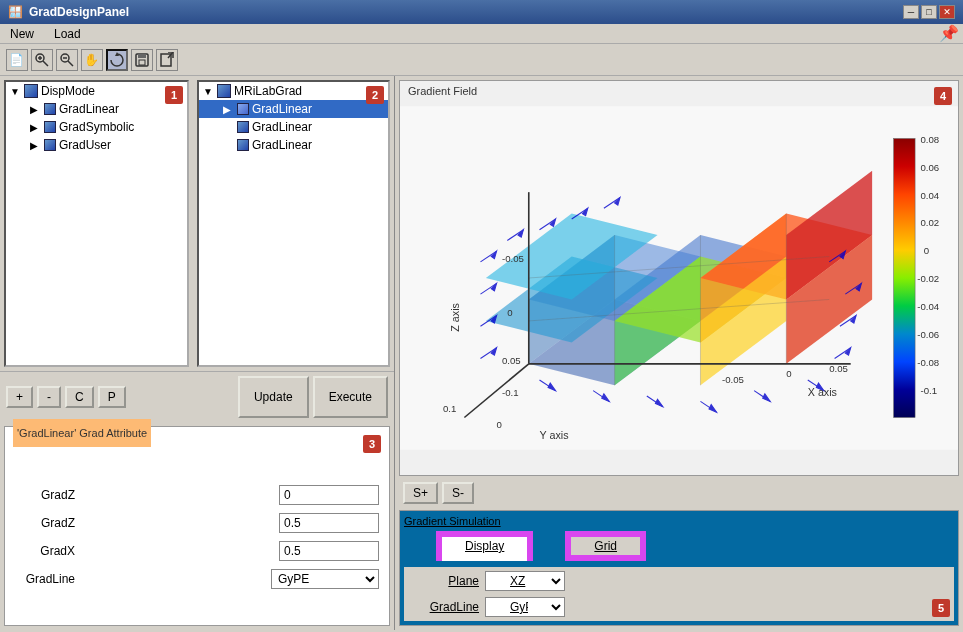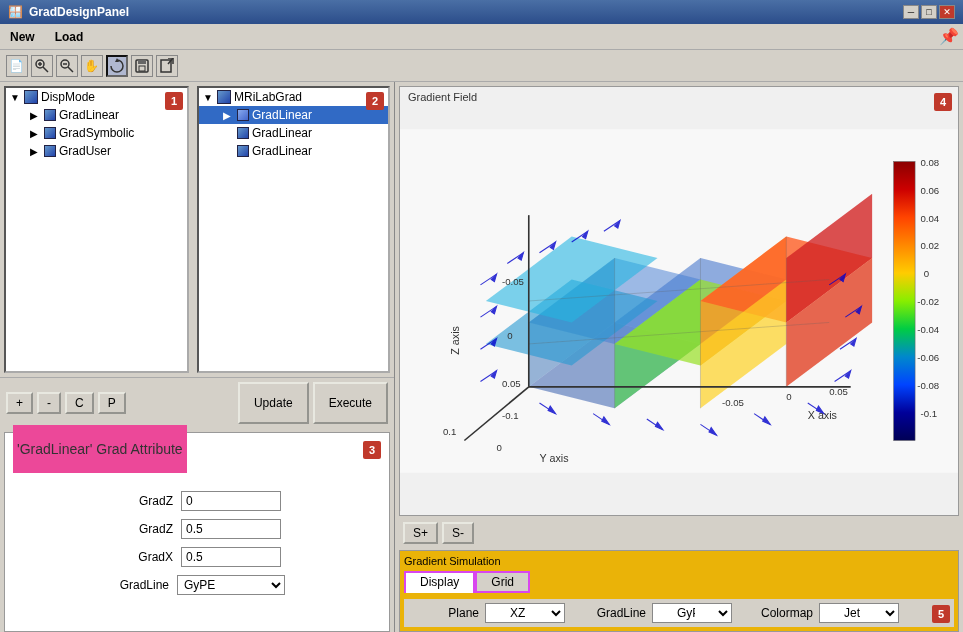--- a/index.html
+++ b/index.html
@@ -26,23 +26,22 @@
       color: #000;
     }
     .title-btn.close { background: #c0392b; color: white; }
 
     .menu-bar {
       background: #d4d0c8;
       border-bottom: 1px solid #aaa;
       padding: 2px 4px;
       display: flex;
       gap: 8px;
-      height: 26px;
+      height: 20px;
       align-items: center;
-      font-weight: bold;
     }
     .menu-item { padding: 2px 6px; cursor: pointer; font-size: 12px; }
 
     .toolbar {
       background: #d4d0c8;
       border-bottom: 1px solid #aaa;
       padding: 3px 6px;
       display: flex;
       gap: 3px;
       height: 32px;
@@ -143,35 +142,35 @@
       border: 1px solid #999;
       margin: 4px;
       background: white;
       height: 200px;
       position: relative;
     }
     .attr-legend {
       position: absolute;
       top: -8px;
       left: 8px;
-      background: #ec4899;
-      padding: 16px 4px;
-      font-size: 14px;
+      background: #fdba74;
+      padding: 8px 4px;
+      font-size: 11px;
       color: #333;
     }
     .attr-content {
       padding: 20px 10px 10px 10px;
       display: flex;
       flex-direction: column;
       gap: 8px;
     }
     .attr-row {
       display: flex;
       align-items: center;
-      justify-content: center;
+      justify-content: space-between;
     }
     .attr-label { font-size: 12px; width: 60px; text-align: right; margin-right: 8px; }
     .attr-input {
       border: 1px solid #888;
       background: white;
       padding: 2px 4px;
       font-size: 12px;
       width: 100px;
       height: 20px;
     }
@@ -242,48 +241,50 @@
       background: #d4d0c8;
       border: 2px outset #e8e8e0;
       padding: 2px 8px;
       cursor: pointer;
       font-size: 12px;
     }
 
     .gradient-sim {
       border: 1px solid #999;
       margin: 4px;
-      background: #eab308;
+      background: #0369a1;
       padding: 4px;
+      text-decoration: underline;
     }
     .gs-legend {
       font-size: 11px;
       margin-bottom: 4px;
     }
     .gs-tabs {
       display: flex;
       gap: 0;
       margin-bottom: 6px;
     }
     .gs-tab {
-      border: 2px solid #d946ef;
-      padding: 2px 14px;
+      border: 6px solid #d946ef;
+      padding: 2px 23px;
       background: #d4d0c8;
       cursor: pointer;
       font-size: 12px;
+      margin-left: 32px;
     }
     .gs-tab.active {
       background: white;
       border-bottom: none;
       z-index: 1;
     }
     .gs-content {
       background: #d4d0c8;
       display: flex;
-      flex-direction: row;
+      flex-direction: column;
       gap: 6px;
       padding: 4px 0;
     }
     .gs-row {
       display: flex;
       align-items: center;
       gap: 6px;
     }
     .gs-label { font-size: 12px; width: 75px; text-align: right; }
     .gs-select {
@@ -611,26 +612,17 @@
           </select>
         </div>
         <div class="gs-row">
           <span class="gs-label">GradLine</span>
           <select class="gs-select">
             <option>GyPE</option>
             <option>GxFE</option>
             <option>GzSS</option>
           </select>
         </div>
-        <div class="gs-row">
-          <span class="gs-label">Colormap</span>
-          <select class="gs-select">
-            <option>Jet</option>
-            <option>Hot</option>
-            <option>Cool</option>
-            <option>Gray</option>
-          </select>
-        </div>
       </div>
       <div class="gs-badge">5</div>
     </div>
   </div>
 </div>
 
 </body></html>

